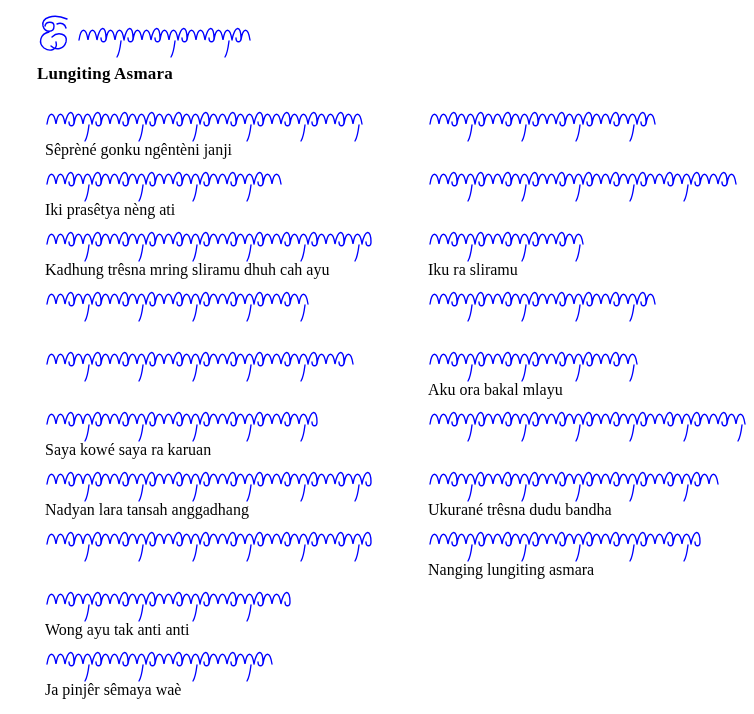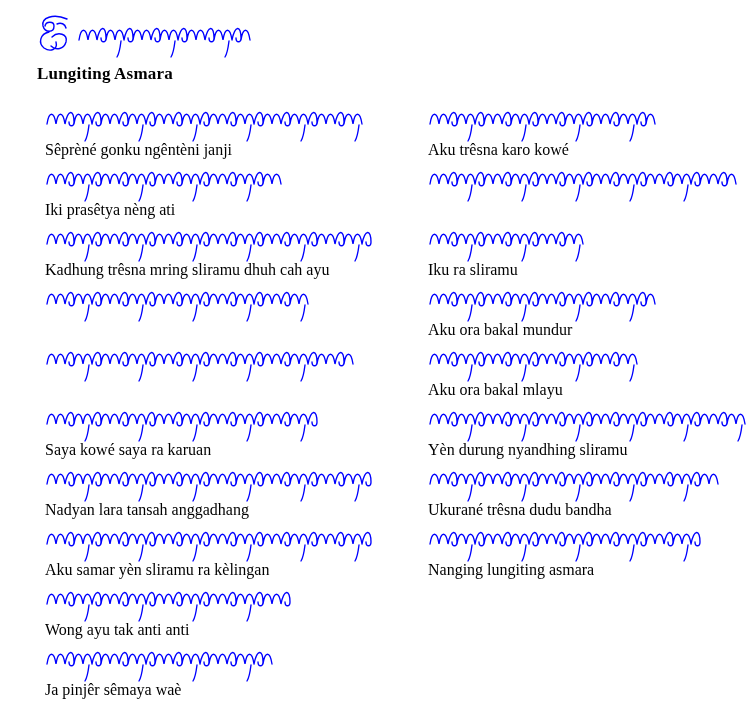--- a/index.html
+++ b/index.html
@@ -97,21 +97,20 @@
             </svg>
           </div>
           <div class="latin-line">Nadyan lara tansah anggadhang</div>
         </div>
         <div class="pair">
           <div class="jv-line" aria-label="ꦲꦏꦸ ꦱꦩꦂ ꦪꦺꦤ꧀ ꦱ꧀ꦭꦶꦫꦩꦸ ꦫ ꦏꦺꦭꦶꦔꦤ꧀">
             <svg width="335" height="44" viewBox="0 0 335 44">
               <path d="M2,26 c2,-13 7,-13 9,0 c2,-13 7,-13 9,0 c3,-15 9,-15 9,-2 c0,5 -5,5 -5,0 m5,2 c2,-13 7,-13 9,0 c2,-13 7,-13 9,0 m-3,1 c-1,8 -2,13 -4,16 m7,-17 c3,-15 9,-15 9,-2 c0,5 -5,5 -5,0 m5,2 c2,-13 7,-13 9,0 c2,-13 7,-13 9,0 c3,-15 9,-15 9,-2 c0,5 -5,5 -5,0 m5,2 c2,-13 7,-13 9,0 c2,-13 7,-13 9,0 m-3,1 c-1,8 -2,13 -4,16 m7,-17 c3,-15 9,-15 9,-2 c0,5 -5,5 -5,0 m5,2 c2,-13 7,-13 9,0 c2,-13 7,-13 9,0 c3,-15 9,-15 9,-2 c0,5 -5,5 -5,0 m5,2 c2,-13 7,-13 9,0 c2,-13 7,-13 9,0 m-3,1 c-1,8 -2,13 -4,16 m7,-17 c3,-15 9,-15 9,-2 c0,5 -5,5 -5,0 m5,2 c2,-13 7,-13 9,0 c2,-13 7,-13 9,0 c3,-15 9,-15 9,-2 c0,5 -5,5 -5,0 m5,2 c2,-13 7,-13 9,0 c2,-13 7,-13 9,0 m-3,1 c-1,8 -2,13 -4,16 m7,-17 c3,-15 9,-15 9,-2 c0,5 -5,5 -5,0 m5,2 c2,-13 7,-13 9,0 c2,-13 7,-13 9,0 c3,-15 9,-15 9,-2 c0,5 -5,5 -5,0 m5,2 c2,-13 7,-13 9,0 c2,-13 7,-13 9,0 m-3,1 c-1,8 -2,13 -4,16 m7,-17 c3,-15 9,-15 9,-2 c0,5 -5,5 -5,0 m5,2 c2,-13 7,-13 9,0 c2,-13 7,-13 9,0 c3,-15 9,-15 9,-2 c0,5 -5,5 -5,0 m5,2 c2,-13 7,-13 9,0 c2,-13 7,-13 9,0 m-3,1 c-1,8 -2,13 -4,16 m7,-17 c3,-15 9,-15 9,-2 c0,5 -5,5 -5,0 m5,2" fill="none" stroke="#0000ff" stroke-width="1.35" stroke-linecap="round"></path>
             </svg>
           </div>
-          <div class="latin-line">Aku samar yèn sliramu ra kèlingan</div>
         </div>
         <div class="pair">
           <div class="jv-line" aria-label="ꦮꦺꦴꦁ ꦲꦪꦸ ꦠꦏ꧀ ꦲꦤ꧀ꦠꦶ ꦲꦤ꧀ꦠꦶ">
             <svg width="253" height="44" viewBox="0 0 253 44">
               <path d="M2,26 c2,-13 7,-13 9,0 c2,-13 7,-13 9,0 c3,-15 9,-15 9,-2 c0,5 -5,5 -5,0 m5,2 c2,-13 7,-13 9,0 c2,-13 7,-13 9,0 m-3,1 c-1,8 -2,13 -4,16 m7,-17 c3,-15 9,-15 9,-2 c0,5 -5,5 -5,0 m5,2 c2,-13 7,-13 9,0 c2,-13 7,-13 9,0 c3,-15 9,-15 9,-2 c0,5 -5,5 -5,0 m5,2 c2,-13 7,-13 9,0 c2,-13 7,-13 9,0 m-3,1 c-1,8 -2,13 -4,16 m7,-17 c3,-15 9,-15 9,-2 c0,5 -5,5 -5,0 m5,2 c2,-13 7,-13 9,0 c2,-13 7,-13 9,0 c3,-15 9,-15 9,-2 c0,5 -5,5 -5,0 m5,2 c2,-13 7,-13 9,0 c2,-13 7,-13 9,0 m-3,1 c-1,8 -2,13 -4,16 m7,-17 c3,-15 9,-15 9,-2 c0,5 -5,5 -5,0 m5,2 c2,-13 7,-13 9,0 c2,-13 7,-13 9,0 c3,-15 9,-15 9,-2 c0,5 -5,5 -5,0 m5,2 c2,-13 7,-13 9,0 c2,-13 7,-13 9,0 m-3,1 c-1,8 -2,13 -4,16 m7,-17 c3,-15 9,-15 9,-2 c0,5 -5,5 -5,0 m5,2 c2,-13 7,-13 9,0 c2,-13 7,-13 9,0 c3,-15 9,-15 9,-2 c0,5 -5,5 -5,0 m5,2" fill="none" stroke="#0000ff" stroke-width="1.35" stroke-linecap="round"></path>
             </svg>
           </div>
           <div class="latin-line">Wong ayu tak anti anti</div>
         </div>
         <div class="pair">
@@ -123,21 +122,20 @@
           <div class="latin-line">Ja pinjêr sêmaya waè</div>
         </div>
       </div>
     <div class="col-right" id="col-right">
         <div class="pair">
           <div class="jv-line" aria-label="ꦲꦏꦸ ꦠꦿꦼꦱ꧀ꦤ ꦏꦫꦺꦴ ꦏꦺꦴꦮꦺ">
             <svg width="230" height="44" viewBox="0 0 230 44">
               <path d="M2,26 c2,-13 7,-13 9,0 c2,-13 7,-13 9,0 c3,-15 9,-15 9,-2 c0,5 -5,5 -5,0 m5,2 c2,-13 7,-13 9,0 c2,-13 7,-13 9,0 m-3,1 c-1,8 -2,13 -4,16 m7,-17 c3,-15 9,-15 9,-2 c0,5 -5,5 -5,0 m5,2 c2,-13 7,-13 9,0 c2,-13 7,-13 9,0 c3,-15 9,-15 9,-2 c0,5 -5,5 -5,0 m5,2 c2,-13 7,-13 9,0 c2,-13 7,-13 9,0 m-3,1 c-1,8 -2,13 -4,16 m7,-17 c3,-15 9,-15 9,-2 c0,5 -5,5 -5,0 m5,2 c2,-13 7,-13 9,0 c2,-13 7,-13 9,0 c3,-15 9,-15 9,-2 c0,5 -5,5 -5,0 m5,2 c2,-13 7,-13 9,0 c2,-13 7,-13 9,0 m-3,1 c-1,8 -2,13 -4,16 m7,-17 c3,-15 9,-15 9,-2 c0,5 -5,5 -5,0 m5,2 c2,-13 7,-13 9,0 c2,-13 7,-13 9,0 c3,-15 9,-15 9,-2 c0,5 -5,5 -5,0 m5,2 c2,-13 7,-13 9,0 c2,-13 7,-13 9,0 m-3,1 c-1,8 -2,13 -4,16 m7,-17 c3,-15 9,-15 9,-2 c0,5 -5,5 -5,0 m5,2 c2,-13 7,-13 9,0" fill="none" stroke="#0000ff" stroke-width="1.35" stroke-linecap="round"></path>
             </svg>
           </div>
-          <div class="latin-line">Aku trêsna karo kowé</div>
         </div>
         <div class="pair">
           <div class="jv-line" aria-label="ꦠꦺꦒꦤꦺ ꦲꦠꦶꦩꦸ ꦱꦪ ꦒꦮꦺ ꦭꦫ">
             <svg width="311" height="44" viewBox="0 0 311 44">
               <path d="M2,26 c2,-13 7,-13 9,0 c2,-13 7,-13 9,0 c3,-15 9,-15 9,-2 c0,5 -5,5 -5,0 m5,2 c2,-13 7,-13 9,0 c2,-13 7,-13 9,0 m-3,1 c-1,8 -2,13 -4,16 m7,-17 c3,-15 9,-15 9,-2 c0,5 -5,5 -5,0 m5,2 c2,-13 7,-13 9,0 c2,-13 7,-13 9,0 c3,-15 9,-15 9,-2 c0,5 -5,5 -5,0 m5,2 c2,-13 7,-13 9,0 c2,-13 7,-13 9,0 m-3,1 c-1,8 -2,13 -4,16 m7,-17 c3,-15 9,-15 9,-2 c0,5 -5,5 -5,0 m5,2 c2,-13 7,-13 9,0 c2,-13 7,-13 9,0 c3,-15 9,-15 9,-2 c0,5 -5,5 -5,0 m5,2 c2,-13 7,-13 9,0 c2,-13 7,-13 9,0 m-3,1 c-1,8 -2,13 -4,16 m7,-17 c3,-15 9,-15 9,-2 c0,5 -5,5 -5,0 m5,2 c2,-13 7,-13 9,0 c2,-13 7,-13 9,0 c3,-15 9,-15 9,-2 c0,5 -5,5 -5,0 m5,2 c2,-13 7,-13 9,0 c2,-13 7,-13 9,0 m-3,1 c-1,8 -2,13 -4,16 m7,-17 c3,-15 9,-15 9,-2 c0,5 -5,5 -5,0 m5,2 c2,-13 7,-13 9,0 c2,-13 7,-13 9,0 c3,-15 9,-15 9,-2 c0,5 -5,5 -5,0 m5,2 c2,-13 7,-13 9,0 c2,-13 7,-13 9,0 m-3,1 c-1,8 -2,13 -4,16 m7,-17 c3,-15 9,-15 9,-2 c0,5 -5,5 -5,0 m5,2 c2,-13 7,-13 9,0 c2,-13 7,-13 9,0 c3,-15 9,-15 9,-2 c0,5 -5,5 -5,0 m5,2 c2,-13 7,-13 9,0" fill="none" stroke="#0000ff" stroke-width="1.35" stroke-linecap="round"></path>
             </svg>
           </div>
         </div>
         <div class="pair">
           <div class="jv-line" aria-label="ꦲꦶꦏꦸ ꦫ ꦥꦿꦪꦺꦴꦒ">
@@ -146,37 +144,35 @@
             </svg>
           </div>
           <div class="latin-line">Iku ra sliramu</div>
         </div>
         <div class="pair">
           <div class="jv-line" aria-label="ꦲꦏꦸ ꦲꦺꦴꦫ ꦧꦏꦭ꧀ ꦩꦸꦤ꧀ꦢꦸꦂ">
             <svg width="230" height="44" viewBox="0 0 230 44">
               <path d="M2,26 c2,-13 7,-13 9,0 c2,-13 7,-13 9,0 c3,-15 9,-15 9,-2 c0,5 -5,5 -5,0 m5,2 c2,-13 7,-13 9,0 c2,-13 7,-13 9,0 m-3,1 c-1,8 -2,13 -4,16 m7,-17 c3,-15 9,-15 9,-2 c0,5 -5,5 -5,0 m5,2 c2,-13 7,-13 9,0 c2,-13 7,-13 9,0 c3,-15 9,-15 9,-2 c0,5 -5,5 -5,0 m5,2 c2,-13 7,-13 9,0 c2,-13 7,-13 9,0 m-3,1 c-1,8 -2,13 -4,16 m7,-17 c3,-15 9,-15 9,-2 c0,5 -5,5 -5,0 m5,2 c2,-13 7,-13 9,0 c2,-13 7,-13 9,0 c3,-15 9,-15 9,-2 c0,5 -5,5 -5,0 m5,2 c2,-13 7,-13 9,0 c2,-13 7,-13 9,0 m-3,1 c-1,8 -2,13 -4,16 m7,-17 c3,-15 9,-15 9,-2 c0,5 -5,5 -5,0 m5,2 c2,-13 7,-13 9,0 c2,-13 7,-13 9,0 c3,-15 9,-15 9,-2 c0,5 -5,5 -5,0 m5,2 c2,-13 7,-13 9,0 c2,-13 7,-13 9,0 m-3,1 c-1,8 -2,13 -4,16 m7,-17 c3,-15 9,-15 9,-2 c0,5 -5,5 -5,0 m5,2 c2,-13 7,-13 9,0" fill="none" stroke="#0000ff" stroke-width="1.35" stroke-linecap="round"></path>
             </svg>
           </div>
-          <div class="latin-line">Aku ora bakal mundur</div>
         </div>
         <div class="pair">
           <div class="jv-line" aria-label="ꦲꦏꦸ ꦲꦺꦴꦫ ꦧꦏꦭ꧀ ꦩ꧀ꦭꦪꦸ">
             <svg width="219" height="44" viewBox="0 0 219 44">
               <path d="M2,26 c2,-13 7,-13 9,0 c2,-13 7,-13 9,0 c3,-15 9,-15 9,-2 c0,5 -5,5 -5,0 m5,2 c2,-13 7,-13 9,0 c2,-13 7,-13 9,0 m-3,1 c-1,8 -2,13 -4,16 m7,-17 c3,-15 9,-15 9,-2 c0,5 -5,5 -5,0 m5,2 c2,-13 7,-13 9,0 c2,-13 7,-13 9,0 c3,-15 9,-15 9,-2 c0,5 -5,5 -5,0 m5,2 c2,-13 7,-13 9,0 c2,-13 7,-13 9,0 m-3,1 c-1,8 -2,13 -4,16 m7,-17 c3,-15 9,-15 9,-2 c0,5 -5,5 -5,0 m5,2 c2,-13 7,-13 9,0 c2,-13 7,-13 9,0 c3,-15 9,-15 9,-2 c0,5 -5,5 -5,0 m5,2 c2,-13 7,-13 9,0 c2,-13 7,-13 9,0 m-3,1 c-1,8 -2,13 -4,16 m7,-17 c3,-15 9,-15 9,-2 c0,5 -5,5 -5,0 m5,2 c2,-13 7,-13 9,0 c2,-13 7,-13 9,0 c3,-15 9,-15 9,-2 c0,5 -5,5 -5,0 m5,2 c2,-13 7,-13 9,0 c2,-13 7,-13 9,0 m-3,1 c-1,8 -2,13 -4,16 m7,-17" fill="none" stroke="#0000ff" stroke-width="1.35" stroke-linecap="round"></path>
             </svg>
           </div>
           <div class="latin-line">Aku ora bakal mlayu</div>
         </div>
         <div class="pair">
           <div class="jv-line" aria-label="ꦪꦺꦤ꧀ ꦢꦸꦫꦸꦁ ꦚꦤ꧀ꦝꦶꦁ ꦱ꧀ꦭꦶꦫꦩꦸ">
             <svg width="322" height="44" viewBox="0 0 322 44">
               <path d="M2,26 c2,-13 7,-13 9,0 c2,-13 7,-13 9,0 c3,-15 9,-15 9,-2 c0,5 -5,5 -5,0 m5,2 c2,-13 7,-13 9,0 c2,-13 7,-13 9,0 m-3,1 c-1,8 -2,13 -4,16 m7,-17 c3,-15 9,-15 9,-2 c0,5 -5,5 -5,0 m5,2 c2,-13 7,-13 9,0 c2,-13 7,-13 9,0 c3,-15 9,-15 9,-2 c0,5 -5,5 -5,0 m5,2 c2,-13 7,-13 9,0 c2,-13 7,-13 9,0 m-3,1 c-1,8 -2,13 -4,16 m7,-17 c3,-15 9,-15 9,-2 c0,5 -5,5 -5,0 m5,2 c2,-13 7,-13 9,0 c2,-13 7,-13 9,0 c3,-15 9,-15 9,-2 c0,5 -5,5 -5,0 m5,2 c2,-13 7,-13 9,0 c2,-13 7,-13 9,0 m-3,1 c-1,8 -2,13 -4,16 m7,-17 c3,-15 9,-15 9,-2 c0,5 -5,5 -5,0 m5,2 c2,-13 7,-13 9,0 c2,-13 7,-13 9,0 c3,-15 9,-15 9,-2 c0,5 -5,5 -5,0 m5,2 c2,-13 7,-13 9,0 c2,-13 7,-13 9,0 m-3,1 c-1,8 -2,13 -4,16 m7,-17 c3,-15 9,-15 9,-2 c0,5 -5,5 -5,0 m5,2 c2,-13 7,-13 9,0 c2,-13 7,-13 9,0 c3,-15 9,-15 9,-2 c0,5 -5,5 -5,0 m5,2 c2,-13 7,-13 9,0 c2,-13 7,-13 9,0 m-3,1 c-1,8 -2,13 -4,16 m7,-17 c3,-15 9,-15 9,-2 c0,5 -5,5 -5,0 m5,2 c2,-13 7,-13 9,0 c2,-13 7,-13 9,0 c3,-15 9,-15 9,-2 c0,5 -5,5 -5,0 m5,2 c2,-13 7,-13 9,0 c2,-13 7,-13 9,0 m-3,1 c-1,8 -2,13 -4,16 m7,-17" fill="none" stroke="#0000ff" stroke-width="1.35" stroke-linecap="round"></path>
             </svg>
           </div>
-          <div class="latin-line">Yèn durung nyandhing sliramu</div>
         </div>
         <div class="pair">
           <div class="jv-line" aria-label="ꦲꦸꦏꦸꦫꦤꦺ ꦠꦿꦼꦱ꧀ꦤ ꦢꦸꦢꦸ ꦧꦤ꧀ꦝ">
             <svg width="299" height="44" viewBox="0 0 299 44">
               <path d="M2,26 c2,-13 7,-13 9,0 c2,-13 7,-13 9,0 c3,-15 9,-15 9,-2 c0,5 -5,5 -5,0 m5,2 c2,-13 7,-13 9,0 c2,-13 7,-13 9,0 m-3,1 c-1,8 -2,13 -4,16 m7,-17 c3,-15 9,-15 9,-2 c0,5 -5,5 -5,0 m5,2 c2,-13 7,-13 9,0 c2,-13 7,-13 9,0 c3,-15 9,-15 9,-2 c0,5 -5,5 -5,0 m5,2 c2,-13 7,-13 9,0 c2,-13 7,-13 9,0 m-3,1 c-1,8 -2,13 -4,16 m7,-17 c3,-15 9,-15 9,-2 c0,5 -5,5 -5,0 m5,2 c2,-13 7,-13 9,0 c2,-13 7,-13 9,0 c3,-15 9,-15 9,-2 c0,5 -5,5 -5,0 m5,2 c2,-13 7,-13 9,0 c2,-13 7,-13 9,0 m-3,1 c-1,8 -2,13 -4,16 m7,-17 c3,-15 9,-15 9,-2 c0,5 -5,5 -5,0 m5,2 c2,-13 7,-13 9,0 c2,-13 7,-13 9,0 c3,-15 9,-15 9,-2 c0,5 -5,5 -5,0 m5,2 c2,-13 7,-13 9,0 c2,-13 7,-13 9,0 m-3,1 c-1,8 -2,13 -4,16 m7,-17 c3,-15 9,-15 9,-2 c0,5 -5,5 -5,0 m5,2 c2,-13 7,-13 9,0 c2,-13 7,-13 9,0 c3,-15 9,-15 9,-2 c0,5 -5,5 -5,0 m5,2 c2,-13 7,-13 9,0 c2,-13 7,-13 9,0 m-3,1 c-1,8 -2,13 -4,16 m7,-17 c3,-15 9,-15 9,-2 c0,5 -5,5 -5,0 m5,2 c2,-13 7,-13 9,0 c2,-13 7,-13 9,0" fill="none" stroke="#0000ff" stroke-width="1.35" stroke-linecap="round"></path>
             </svg>
           </div>
           <div class="latin-line">Ukurané trêsna dudu bandha</div>
         </div>
         <div class="pair">

